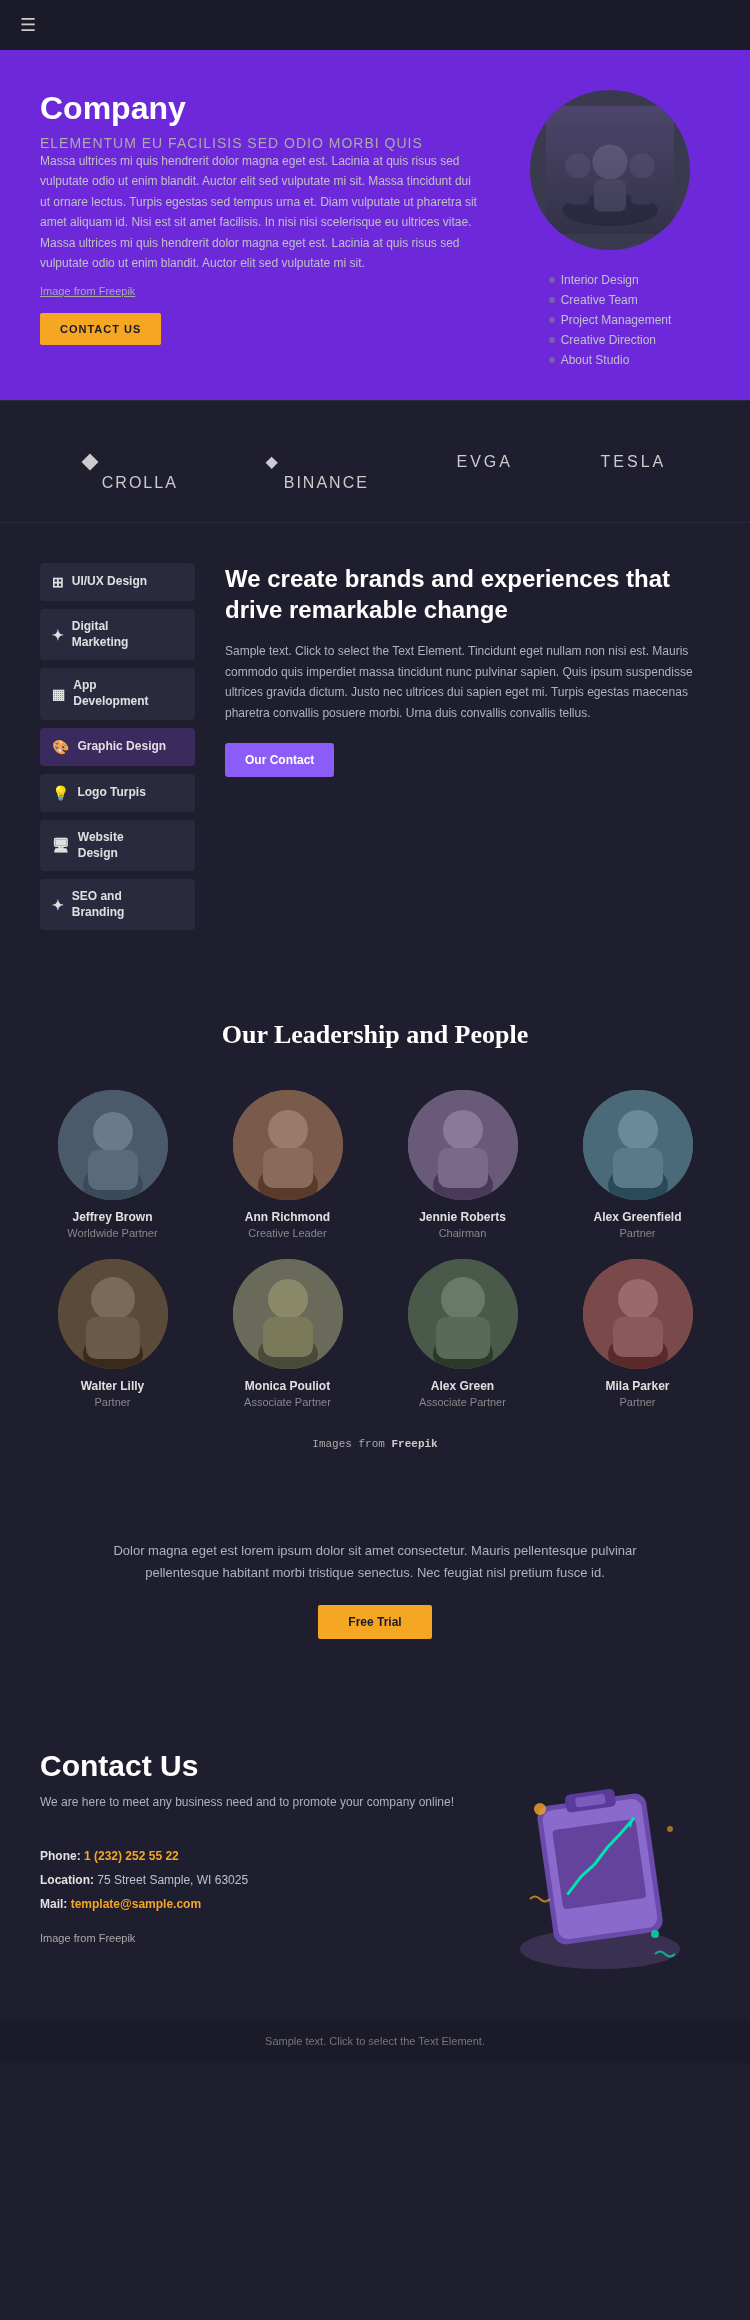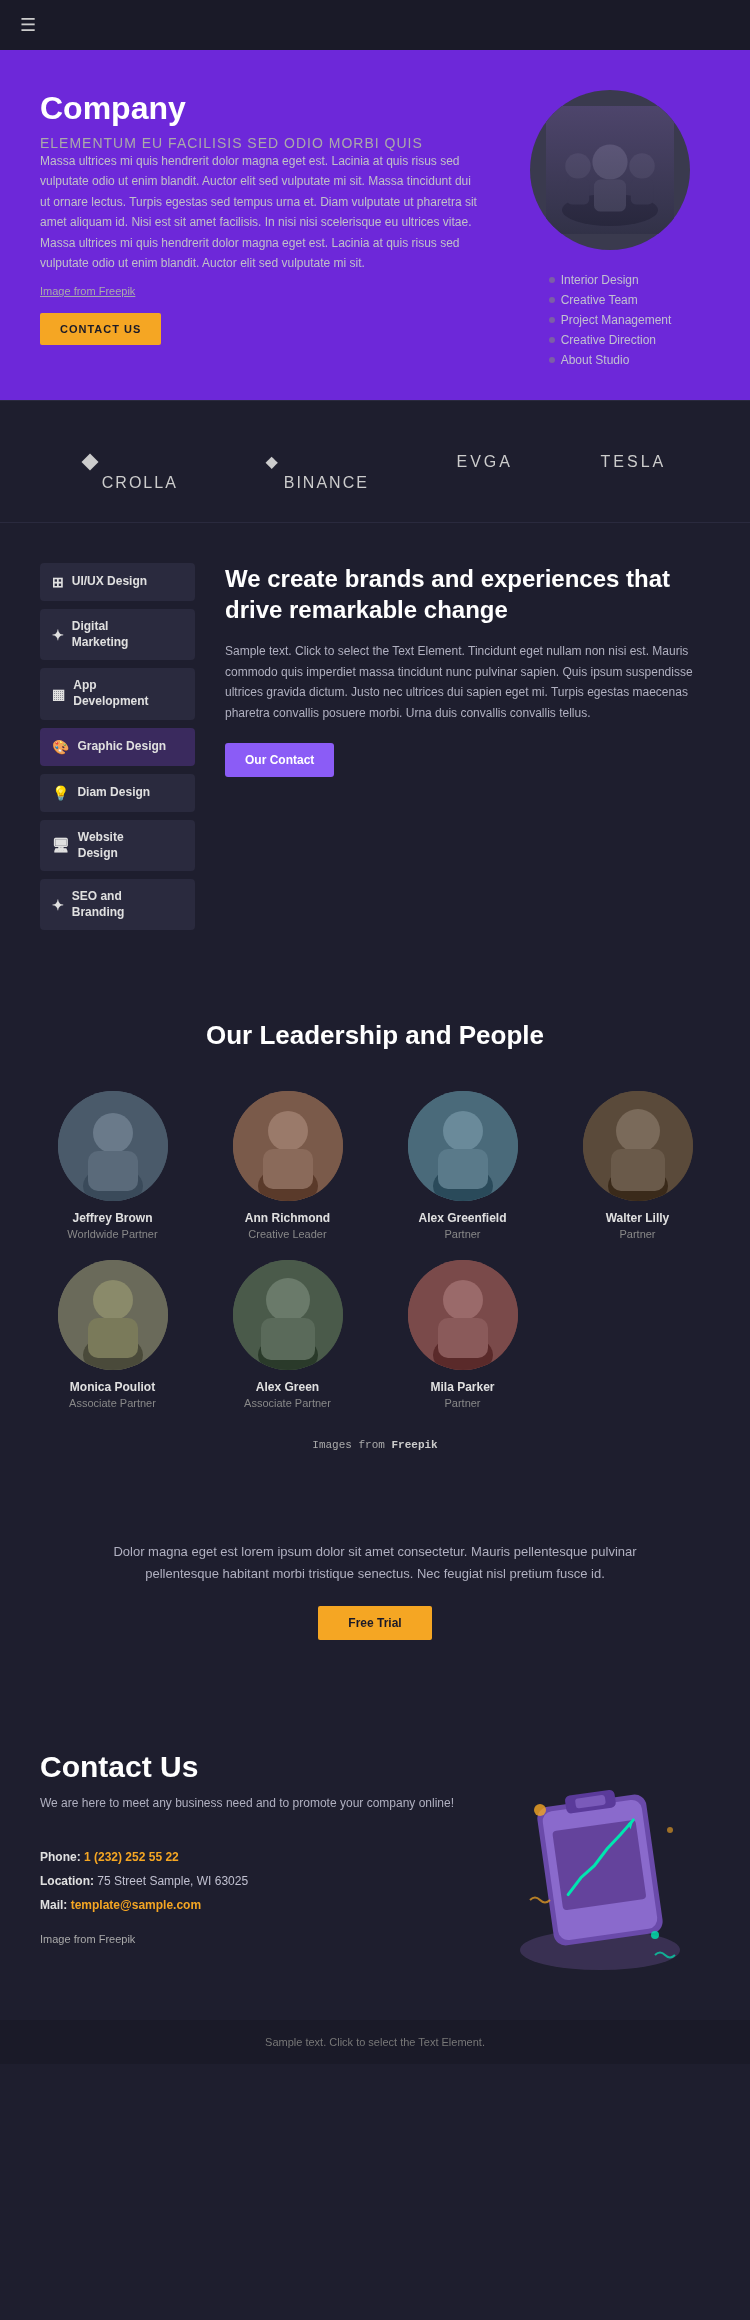--- a/index.html
+++ b/index.html
@@ -172,20 +172,21 @@
     .leadership-section {
       background: #1e1e2e;
       padding: 50px 30px 30px;
       text-align: center;
     }
     .section-title {
       font-size: 26px;
       font-weight: 800;
       color: #ffffff;
       margin-bottom: 40px;
+      font-family: Liberation Serif, serif;
     }
     .team-grid {
       display: grid;
       grid-template-columns: repeat(4, 1fr);
       gap: 20px 10px;
       margin-bottom: 30px;
     }
     .team-member { display: flex; flex-direction: column; align-items: center; }
     .member-avatar {
       width: 110px;
@@ -407,21 +408,21 @@
     <button class="service-btn">
       <span class="service-icon">▦</span>
       <span>App<br>Development</span>
     </button>
     <button class="service-btn active">
       <span class="service-icon">🎨</span>
       <span>Graphic Design</span>
     </button>
     <button class="service-btn">
       <span class="service-icon">💡</span>
-      <span>Diam Design</span>
+      <span>Logo Turpis</span>
     </button>
     <button class="service-btn">
       <span class="service-icon">🖥</span>
       <span>Website<br>Design</span>
     </button>
     <button class="service-btn">
       <span class="service-icon">✦</span>
       <span>SEO and<br>Branding</span>
     </button>
   </div>
@@ -455,20 +456,32 @@
           <rect width="110" height="110" fill="#7a5a4a"></rect>
           <circle cx="55" cy="40" r="20" fill="#9a7a6a"></circle>
           <ellipse cx="55" cy="95" rx="30" ry="20" fill="#5a3a2a"></ellipse>
           <rect x="30" y="58" width="50" height="40" rx="10" fill="#8a6a5a"></rect>
         </svg>
       </div>
       <span class="member-name">Ann Richmond</span>
       <span class="member-role">Creative Leader</span>
     </div>
 
+    <div class="team-member">
+      <div class="member-avatar av3">
+        <svg viewBox="0 0 110 110" width="110" height="110">
+          <rect width="110" height="110" fill="#6a5a7a"></rect>
+          <circle cx="55" cy="40" r="20" fill="#8a7a9a"></circle>
+          <ellipse cx="55" cy="95" rx="30" ry="20" fill="#4a3a5a"></ellipse>
+          <rect x="30" y="58" width="50" height="40" rx="10" fill="#7a6a8a"></rect>
+        </svg>
+      </div>
+      <span class="member-name">Jennie Roberts</span>
+      <span class="member-role">Chairman</span>
+    </div>
 
     <div class="team-member">
       <div class="member-avatar av4">
         <svg viewBox="0 0 110 110" width="110" height="110">
           <rect width="110" height="110" fill="#4a6a7a"></rect>
           <circle cx="55" cy="40" r="20" fill="#6a8a9a"></circle>
           <ellipse cx="55" cy="95" rx="30" ry="20" fill="#2a4a5a"></ellipse>
           <rect x="30" y="58" width="50" height="40" rx="10" fill="#5a7a8a"></rect>
         </svg>
       </div>

